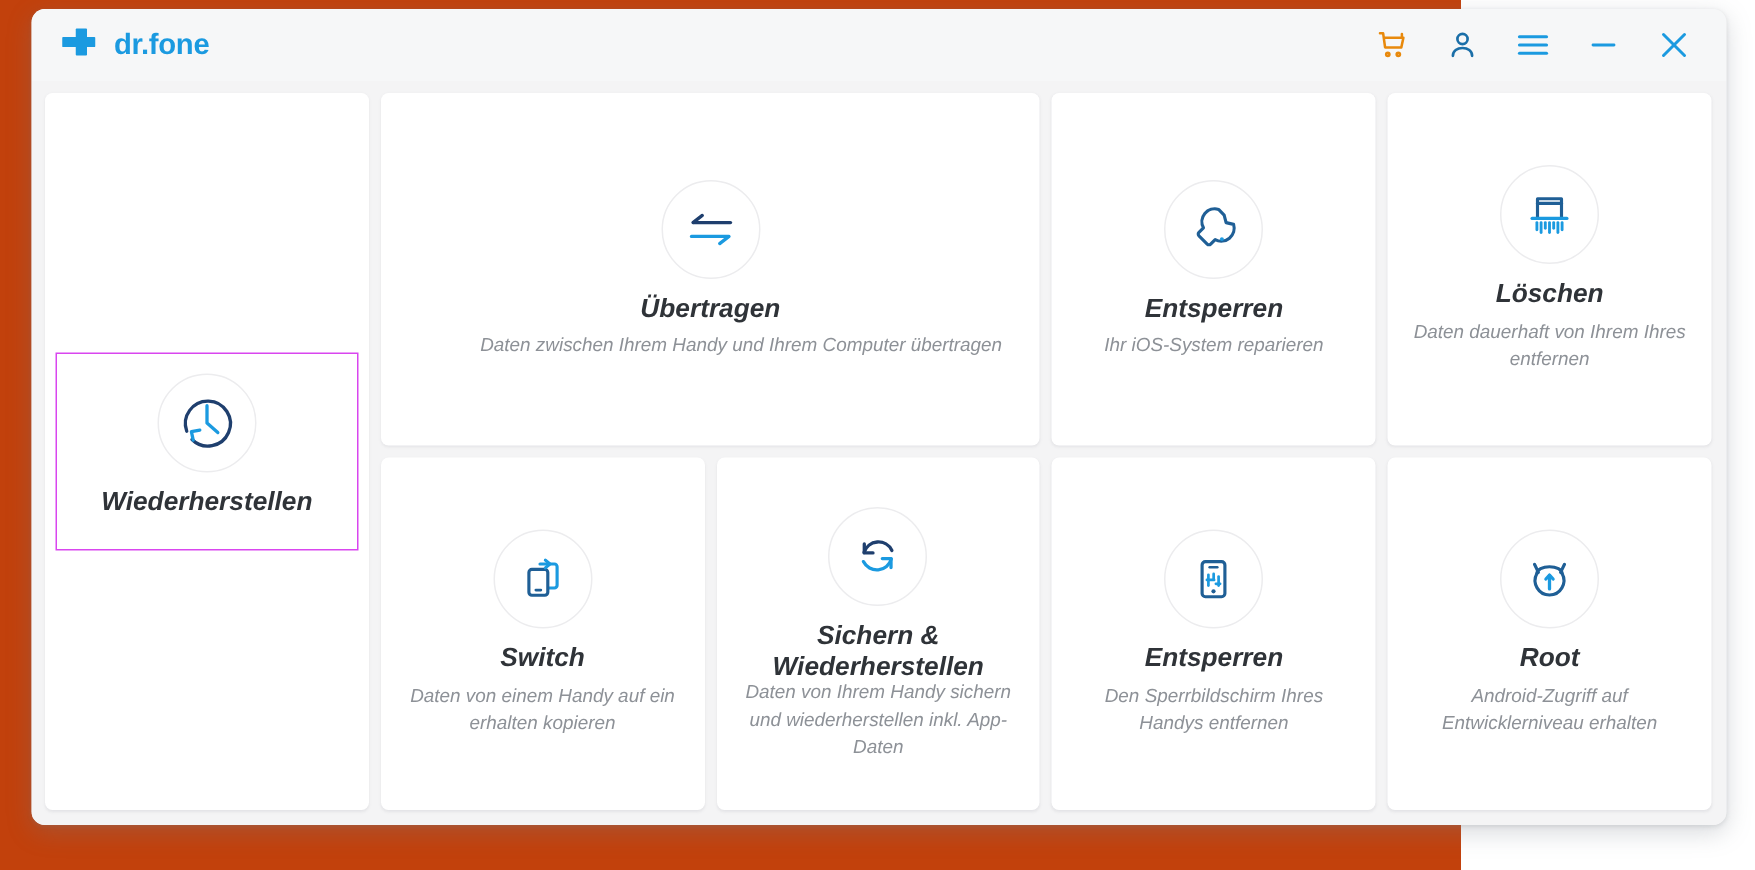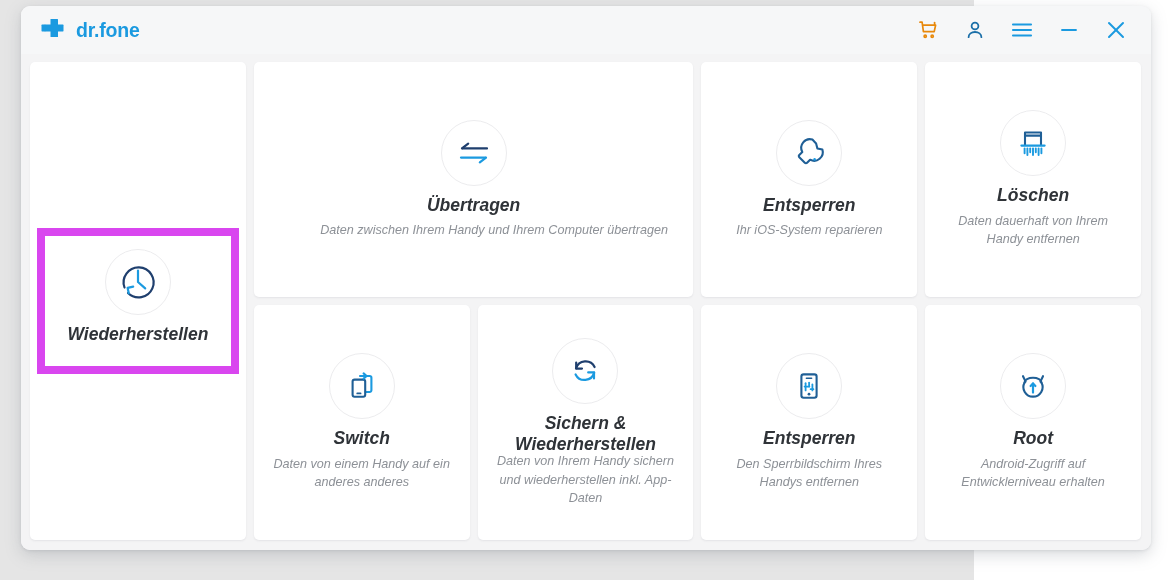--- a/index.html
+++ b/index.html
@@ -5,21 +5,21 @@
   * { box-sizing: border-box; margin: 0; padding: 0; }
   html, body {
     width: 1170px; height: 580px;
     background: #ffffff;
     font-family: "Liberation Sans", "DejaVu Sans", sans-serif;
     overflow: hidden;
   }
   .page {
     position: relative;
     width: 974px; height: 580px;
-    background: #e5e5e5;
+    background: #c2410c;
   }
   .window {
     position: absolute;
     left: 21px; top: 6px;
     width: 1130px; height: 544px;
     background: #f4f4f5;
     border-radius: 9px;
     box-shadow: 0 5px 16px rgba(120,125,135,0.28), 0 1px 3px rgba(120,125,135,0.18);
     overflow: hidden;
     display: flex;
@@ -85,21 +85,21 @@
 
   .card-inner {
     display: flex;
     flex-direction: column;
     align-items: center;
     width: 100%;
     padding: 0 10px;
     font-style: italic;
   }
   .card.selected .card-inner {
-    border: 8px solid #d946ef;
+    border: 1px solid #d946ef;
     padding: 13px 10px 16px;
     width: 202px;
   }
 
   .icon-circle {
     width: 66px; height: 66px;
     border-radius: 50%;
     border: 1px solid #ececee;
     display: flex;
     align-items: center;
@@ -236,36 +236,36 @@
                 <line x1="15.4" y1="26.4" x2="15.4" y2="33"></line>
                 <line x1="18.2" y1="26.4" x2="18.2" y2="30.2"></line>
                 <line x1="21" y1="26.4" x2="21" y2="33"></line>
                 <line x1="23.8" y1="26.4" x2="23.8" y2="30.2"></line>
                 <line x1="26.6" y1="26.4" x2="26.6" y2="33"></line>
                 <line x1="29.4" y1="26.4" x2="29.4" y2="31.2"></line>
               </g>
             </svg>
           </span>
           <div class="card-title">Löschen</div>
-          <div class="card-desc">Daten dauerhaft von Ihrem Handy entfernen</div>
+          <div class="card-desc">Daten dauerhaft von Ihrem Ihres entfernen</div>
         </div>
       </div>
 
       <div class="card">
         <div class="card-inner">
           <span class="icon-circle">
             <svg width="42" height="42" viewBox="0 0 42 42" fill="none" stroke-linecap="round" stroke-linejoin="round">
               <path d="M19 11h9.6a1.8 1.8 0 0 1 1.8 1.8v12.4a1.8 1.8 0 0 1-1.8 1.8h-4" stroke="#1b9ae0" stroke-width="2.1"></path>
               <rect x="11.6" y="14.6" width="12.6" height="17.2" rx="2" stroke="#1f5f96" stroke-width="2.1"></rect>
               <line x1="16.2" y1="28.4" x2="19.6" y2="28.4" stroke="#1f5f96" stroke-width="1.7"></line>
               <path d="M22.6 8.4L25.6 11l-3 2.6" stroke="#1b9ae0" stroke-width="2.1"></path>
             </svg>
           </span>
           <div class="card-title">Switch</div>
-          <div class="card-desc">Daten von einem Handy auf ein anderes anderes</div>
+          <div class="card-desc">Daten von einem Handy auf ein erhalten kopieren</div>
         </div>
       </div>
 
       <div class="card">
         <div class="card-inner">
           <span class="icon-circle">
             <svg width="42" height="42" viewBox="0 0 42 42" fill="none" stroke-linecap="round" stroke-linejoin="round">
               <path d="M12 18.4A10 10 0 0 1 30.6 17" stroke="#1f3f6e" stroke-width="2.2"></path>
               <path d="M12.2 12.6v6h5.8" stroke="#1f3f6e" stroke-width="2.2"></path>
               <path d="M30.2 22.6A10 10 0 0 1 11.6 24.4" stroke="#1b9ae0" stroke-width="2.2"></path>

